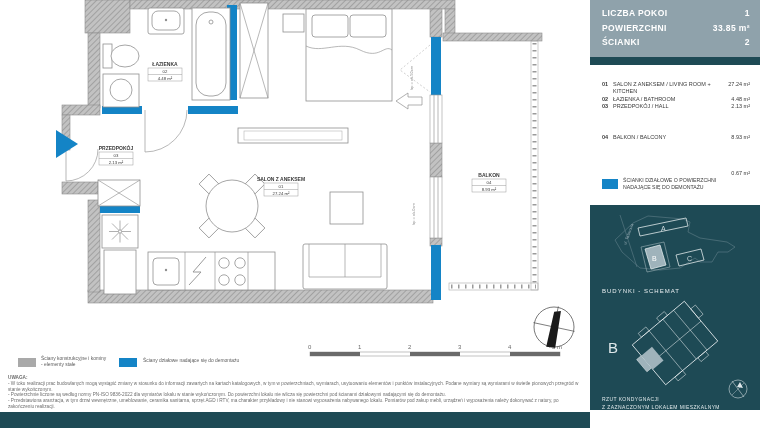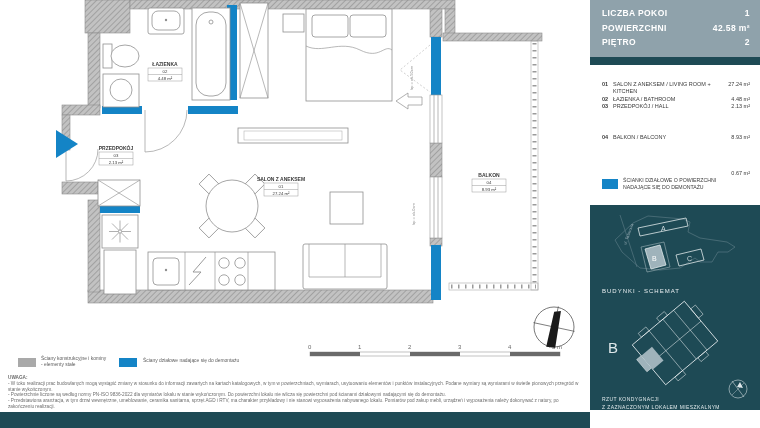--- a/index.html
+++ b/index.html
@@ -263,24 +263,24 @@
   
   <div class="sidebar">
 
     <div class="sb-header">
       <div class="row">
         <span>LICZBA POKOI</span>
         <span>1</span>
       </div>
       <div class="row">
         <span>POWIERZCHNI</span>
-        <span>42.58 m²</span>
+        <span>33.85 m²</span>
       </div>
       <div class="row">
-        <span>PIĘTRO</span>
+        <span>ŚCIANKI</span>
         <span>2</span>
       </div>
     </div>
 
     <div class="sb-divider"></div>
 
     <div class="sb-rooms">
       <div class="rrow">
         <span class="no">01</span>
         <span class="nm">SALON Z ANEKSEM / LIVING ROOM + KITCHEN</span>

